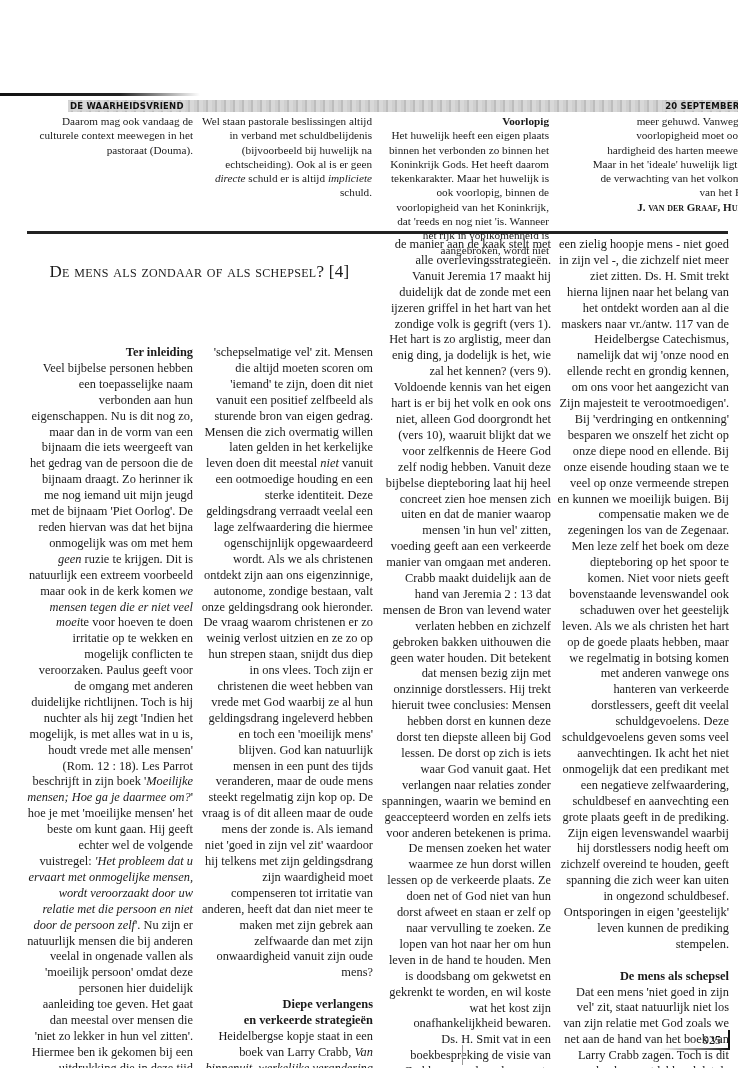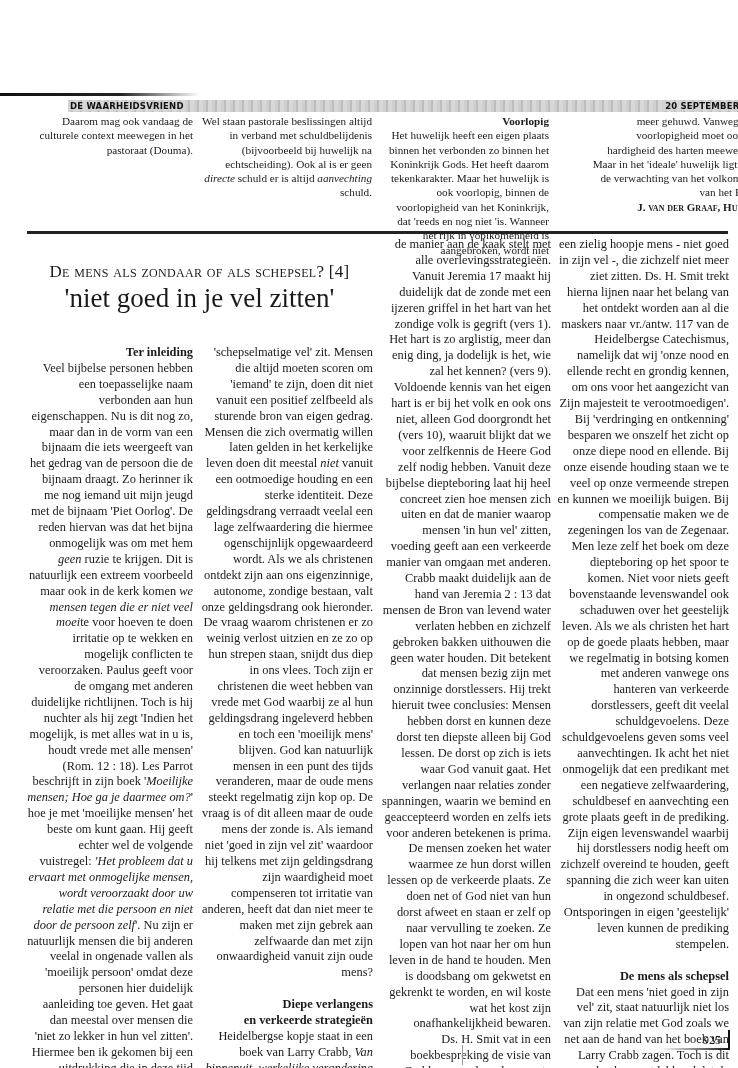--- a/index.html
+++ b/index.html
@@ -40,37 +40,36 @@
   <span>DE WAARHEIDSVRIEND</span>
   <span>20 SEPTEMBER 2001</span>
 </div>
 
 <div class="top">
   <div class="col" style="left:27px; top:114px; width:166px;">
     <p>Daarom mag ook vandaag de culturele context meewegen in het pastoraat (Douma).</p>
     <div class="gap"></div>
   </div>
   <div class="col" style="left:200px; top:114px; width:172px;">
-    <p><span>Wel staan pastorale beslissingen altijd in verband met schuldbelijdenis (bijvoorbeeld bij huwelijk na echtscheiding). Ook al is er geen </span><span class="it">directe</span><span> schuld er is altijd </span><span class="it">aanvechting</span><span> schuld.</span></p>
+    <p><span>Wel staan pastorale beslissingen altijd in verband met schuldbelijdenis (bijvoorbeeld bij huwelijk na echtscheiding). Ook al is er geen </span><span class="it">directe</span><span> schuld er is altijd </span><span class="it">impliciete</span><span> schuld.</span></p>
   </div>
   <div class="col" style="left:381px; top:114px; width:168px;">
     <p class="sub">Voorlopig</p>
     <p>Het huwelijk heeft een eigen plaats binnen het verbonden zo binnen het Koninkrijk Gods. Het heeft daarom tekenkarakter. Maar het huwelijk is ook voorlopig, binnen de voorlopigheid van het Koninkrijk, dat 'reeds en nog niet 'is. Wanneer het rijk in voplkomenheid is aangebroken, wordt niet</p>
   </div>
   <div class="col" style="left:586px; top:114px; width:171px;">
     <p>meer gehuwd. Vanwege de voorlopigheid moet ook de hardigheid des harten meewegen. Maar in het 'ideale' huwelijk ligt ook de verwachting van het volkomene van het Rijk.</p>
     <p class="sig">J. van der Graaf, Huizen</p>
   </div>
 </div>
 
 <div class="divider"></div>
 
 <div class="kicker">De mens als zondaar of als schepsel? [4]</div>
 <div class="title">
-  <div>'niet goed in je vel zitten'</div>
 </div>
 
 <div class="col" style="left:27px; top:345px; width:166px;">
   <p class="sub">Ter inleiding</p>
   <p><span>Veel bijbelse personen hebben een toepasselijke naam verbonden aan hun eigenschappen. Nu is dit nog zo, maar dan in de vorm van een bijnaam die iets weergeeft van het gedrag van de persoon die de bijnaam draagt. Zo herinner ik me nog iemand uit mijn jeugd met de bijnaam 'Piet Oorlog'. De reden hiervan was dat het bijna onmogelijk was om met hem </span><span class="it">geen</span><span> ruzie te krijgen. Dit is natuurlijk een extreem voorbeeld maar ook in de kerk komen </span><span class="it">we mensen tegen die er niet veel moei</span><span>te voor hoeven te doen irritatie op te wekken en mogelijk conflicten te veroorzaken. Paulus geeft voor de omgang met anderen duidelijke richtlijnen. Toch is hij nuchter als hij zegt 'Indien het mogelijk, is met alles wat in u is, houdt vrede met alle mensen' (Rom. 12 : 18). Les Parrot beschrijft in zijn boek '</span><span class="it">Moeilijke mensen; Hoe ga je daarmee om?</span><span>' hoe je met 'moeilijke mensen' het beste om kunt gaan. Hij geeft echter wel de volgende vuistregel: </span><span class="it">'Het probleem dat u ervaart met onmogelijke mensen, wordt veroorzaakt door uw relatie met die persoon en niet door de persoon zelf</span><span>'. Nu zijn er natuurlijk mensen die bij anderen veelal in ongenade vallen als 'moeilijk persoon' omdat deze personen hier duidelijk aanleiding toe geven. Het gaat dan meestal over mensen die 'niet zo lekker in hun vel zitten'. Hiermee ben ik gekomen bij een uitdrukking die in deze tijd steeds meer klinkt, namelijk 'niet goed in je vel zitten'.</span></p>
 
 </div>
 
 <div class="col" style="left:201px; top:345px; width:172px;">
   <p><span>'schepselmatige vel' zit. Mensen die altijd moeten scoren om 'iemand' te zijn, doen dit niet vanuit een positief zelfbeeld als sturende bron van eigen gedrag. Mensen die zich overmatig willen laten gelden in het kerkelijke leven doen dit meestal </span><span class="it">niet</span><span> vanuit een ootmoedige houding en een sterke identiteit. Deze geldingsdrang verraadt veelal een lage zelfwaardering die hiermee ogenschijnlijk opgewaardeerd wordt. Als we als christenen ontdekt zijn aan ons eigenzinnige, autonome, zondige bestaan, valt onze geldingsdrang ook hieronder. De vraag waarom christenen er zo weinig verlost uitzien en ze zo op hun strepen staan, snijdt dus diep in ons vlees. Toch zijn er christenen die weet hebben van vrede met God waarbij ze al hun geldingsdrang ingeleverd hebben en toch een 'moeilijk mens' blijven. God kan natuurlijk mensen in een punt des tijds veranderen, maar de oude mens steekt regelmatig zijn kop op. De vraag is of dit alleen maar de oude mens der zonde is. Als iemand niet 'goed in zijn vel zit' waardoor hij telkens met zijn geldingsdrang zijn waardigheid moet compenseren tot irritatie van anderen, heeft dat dan niet meer te maken met zijn gebrek aan zelfwaarde dan met zijn onwaardigheid vanuit zijn oude mens?</span></p>

